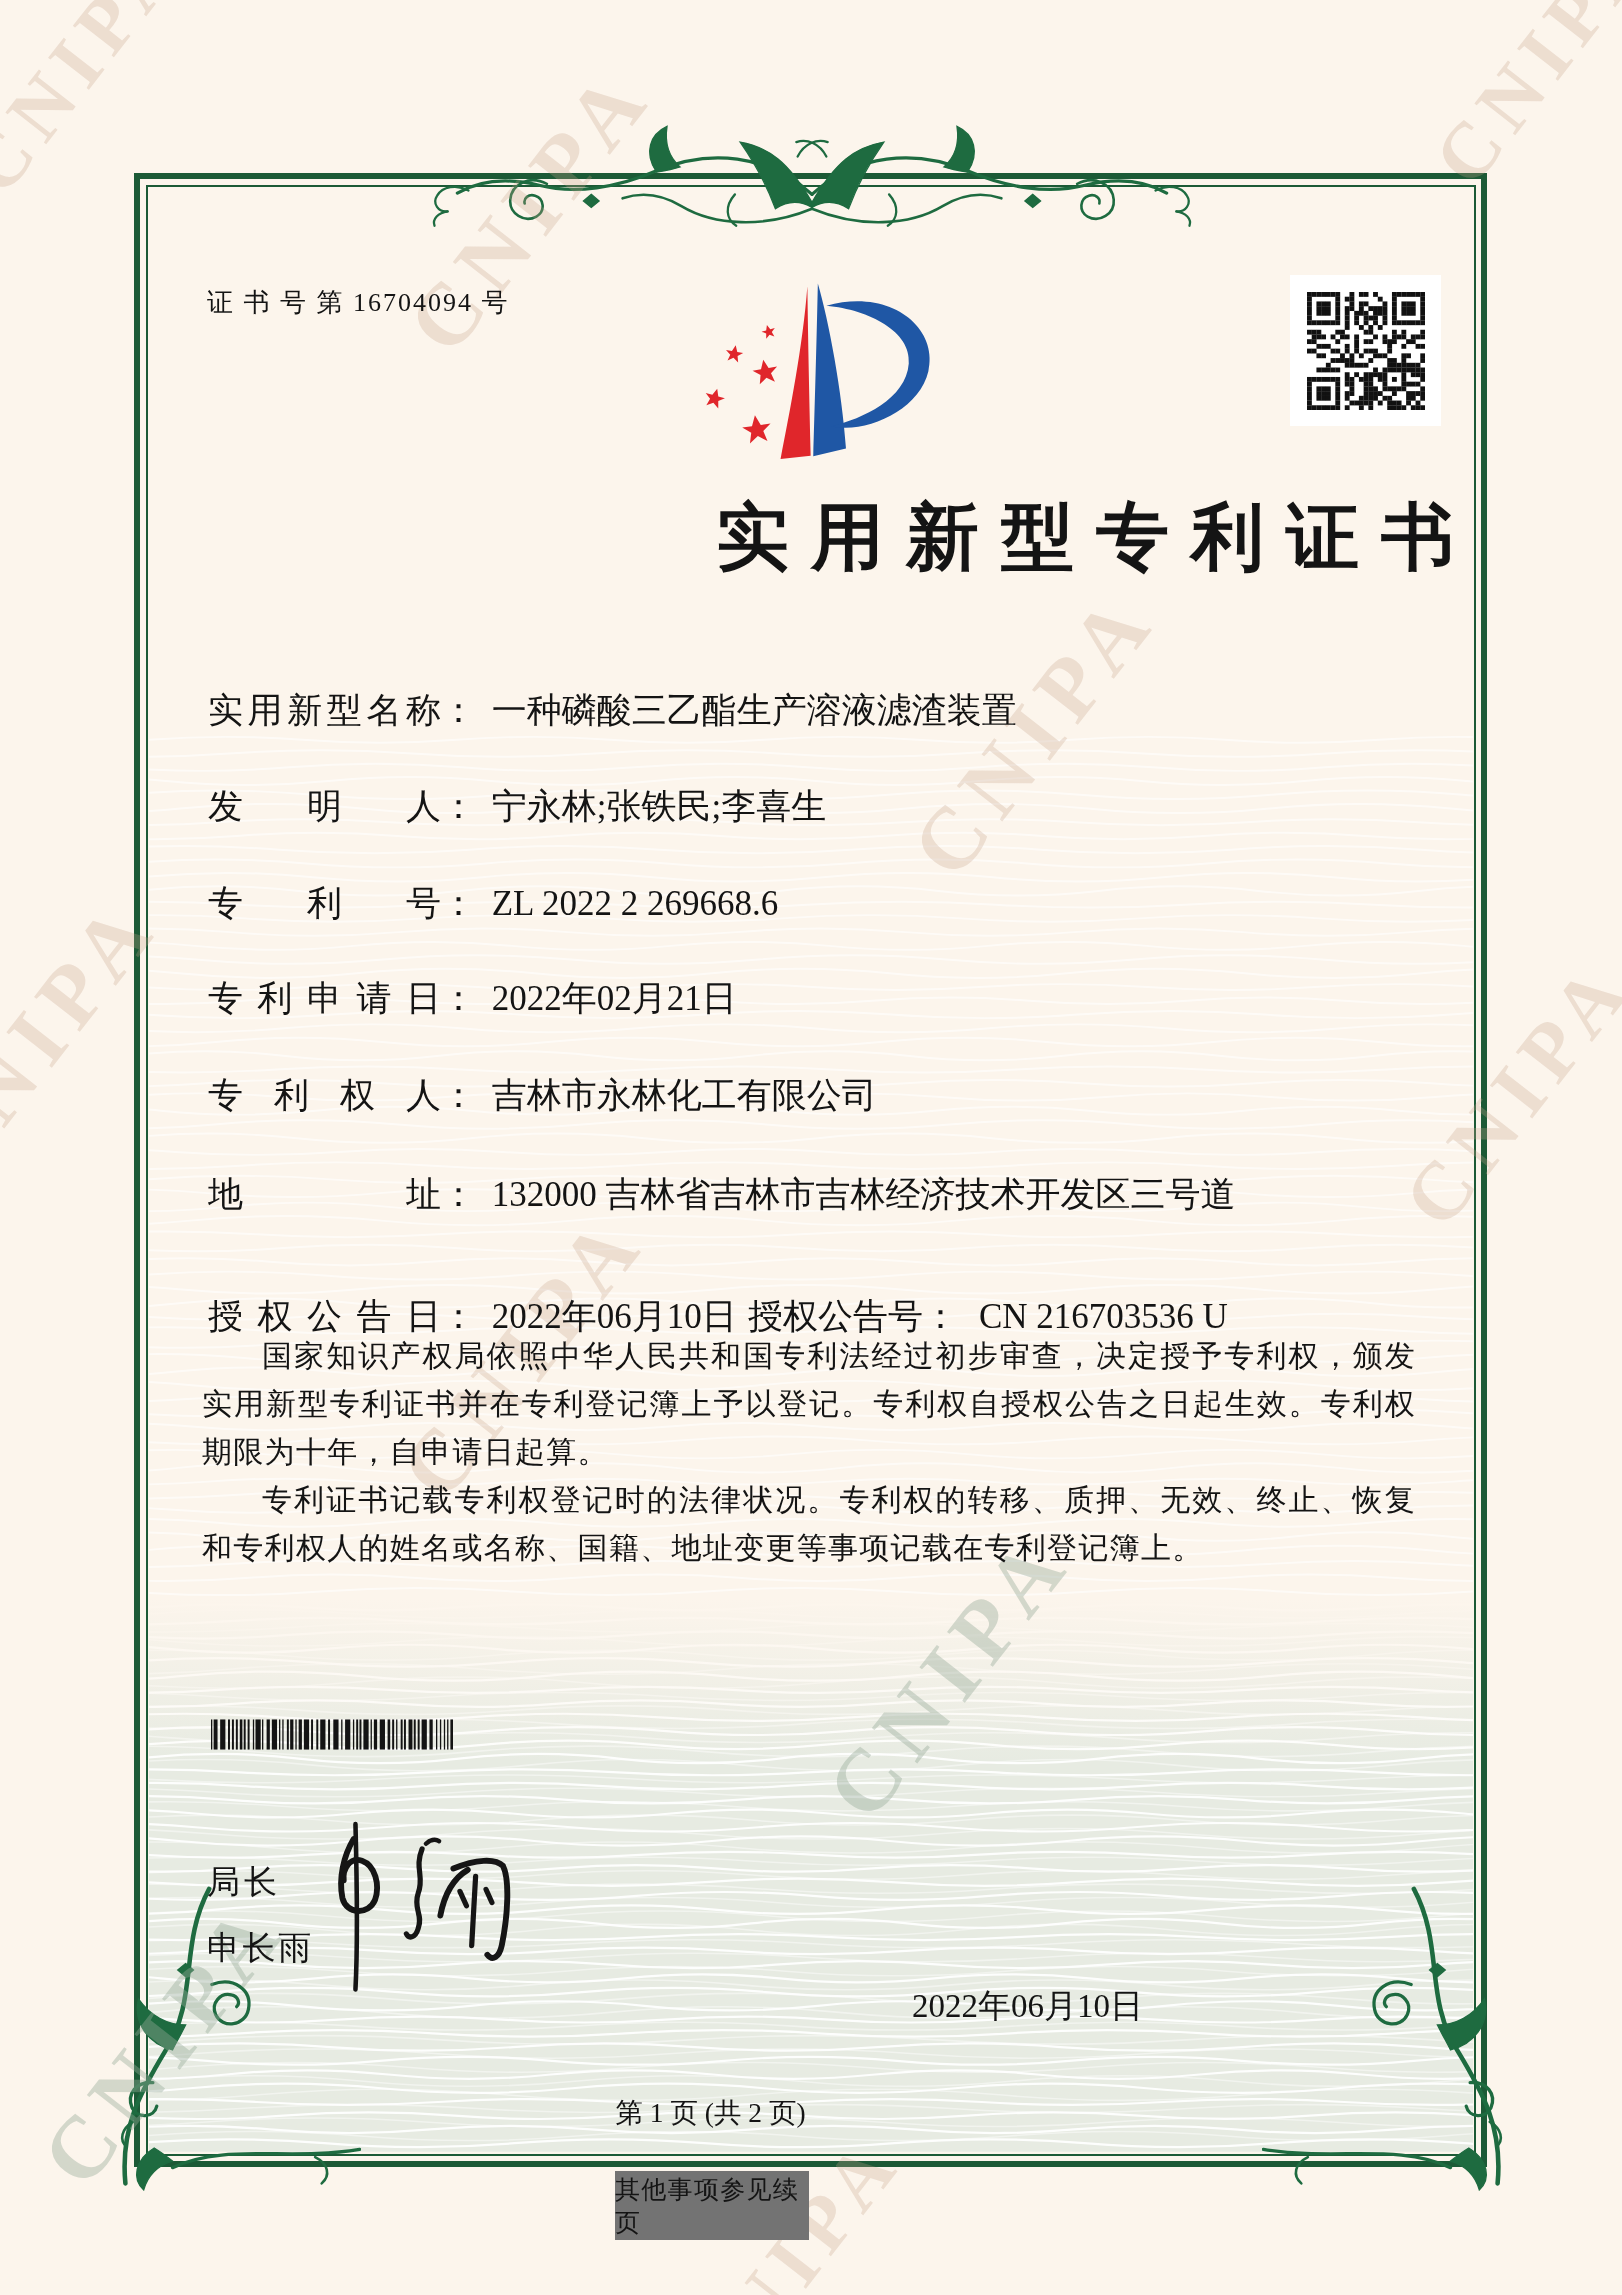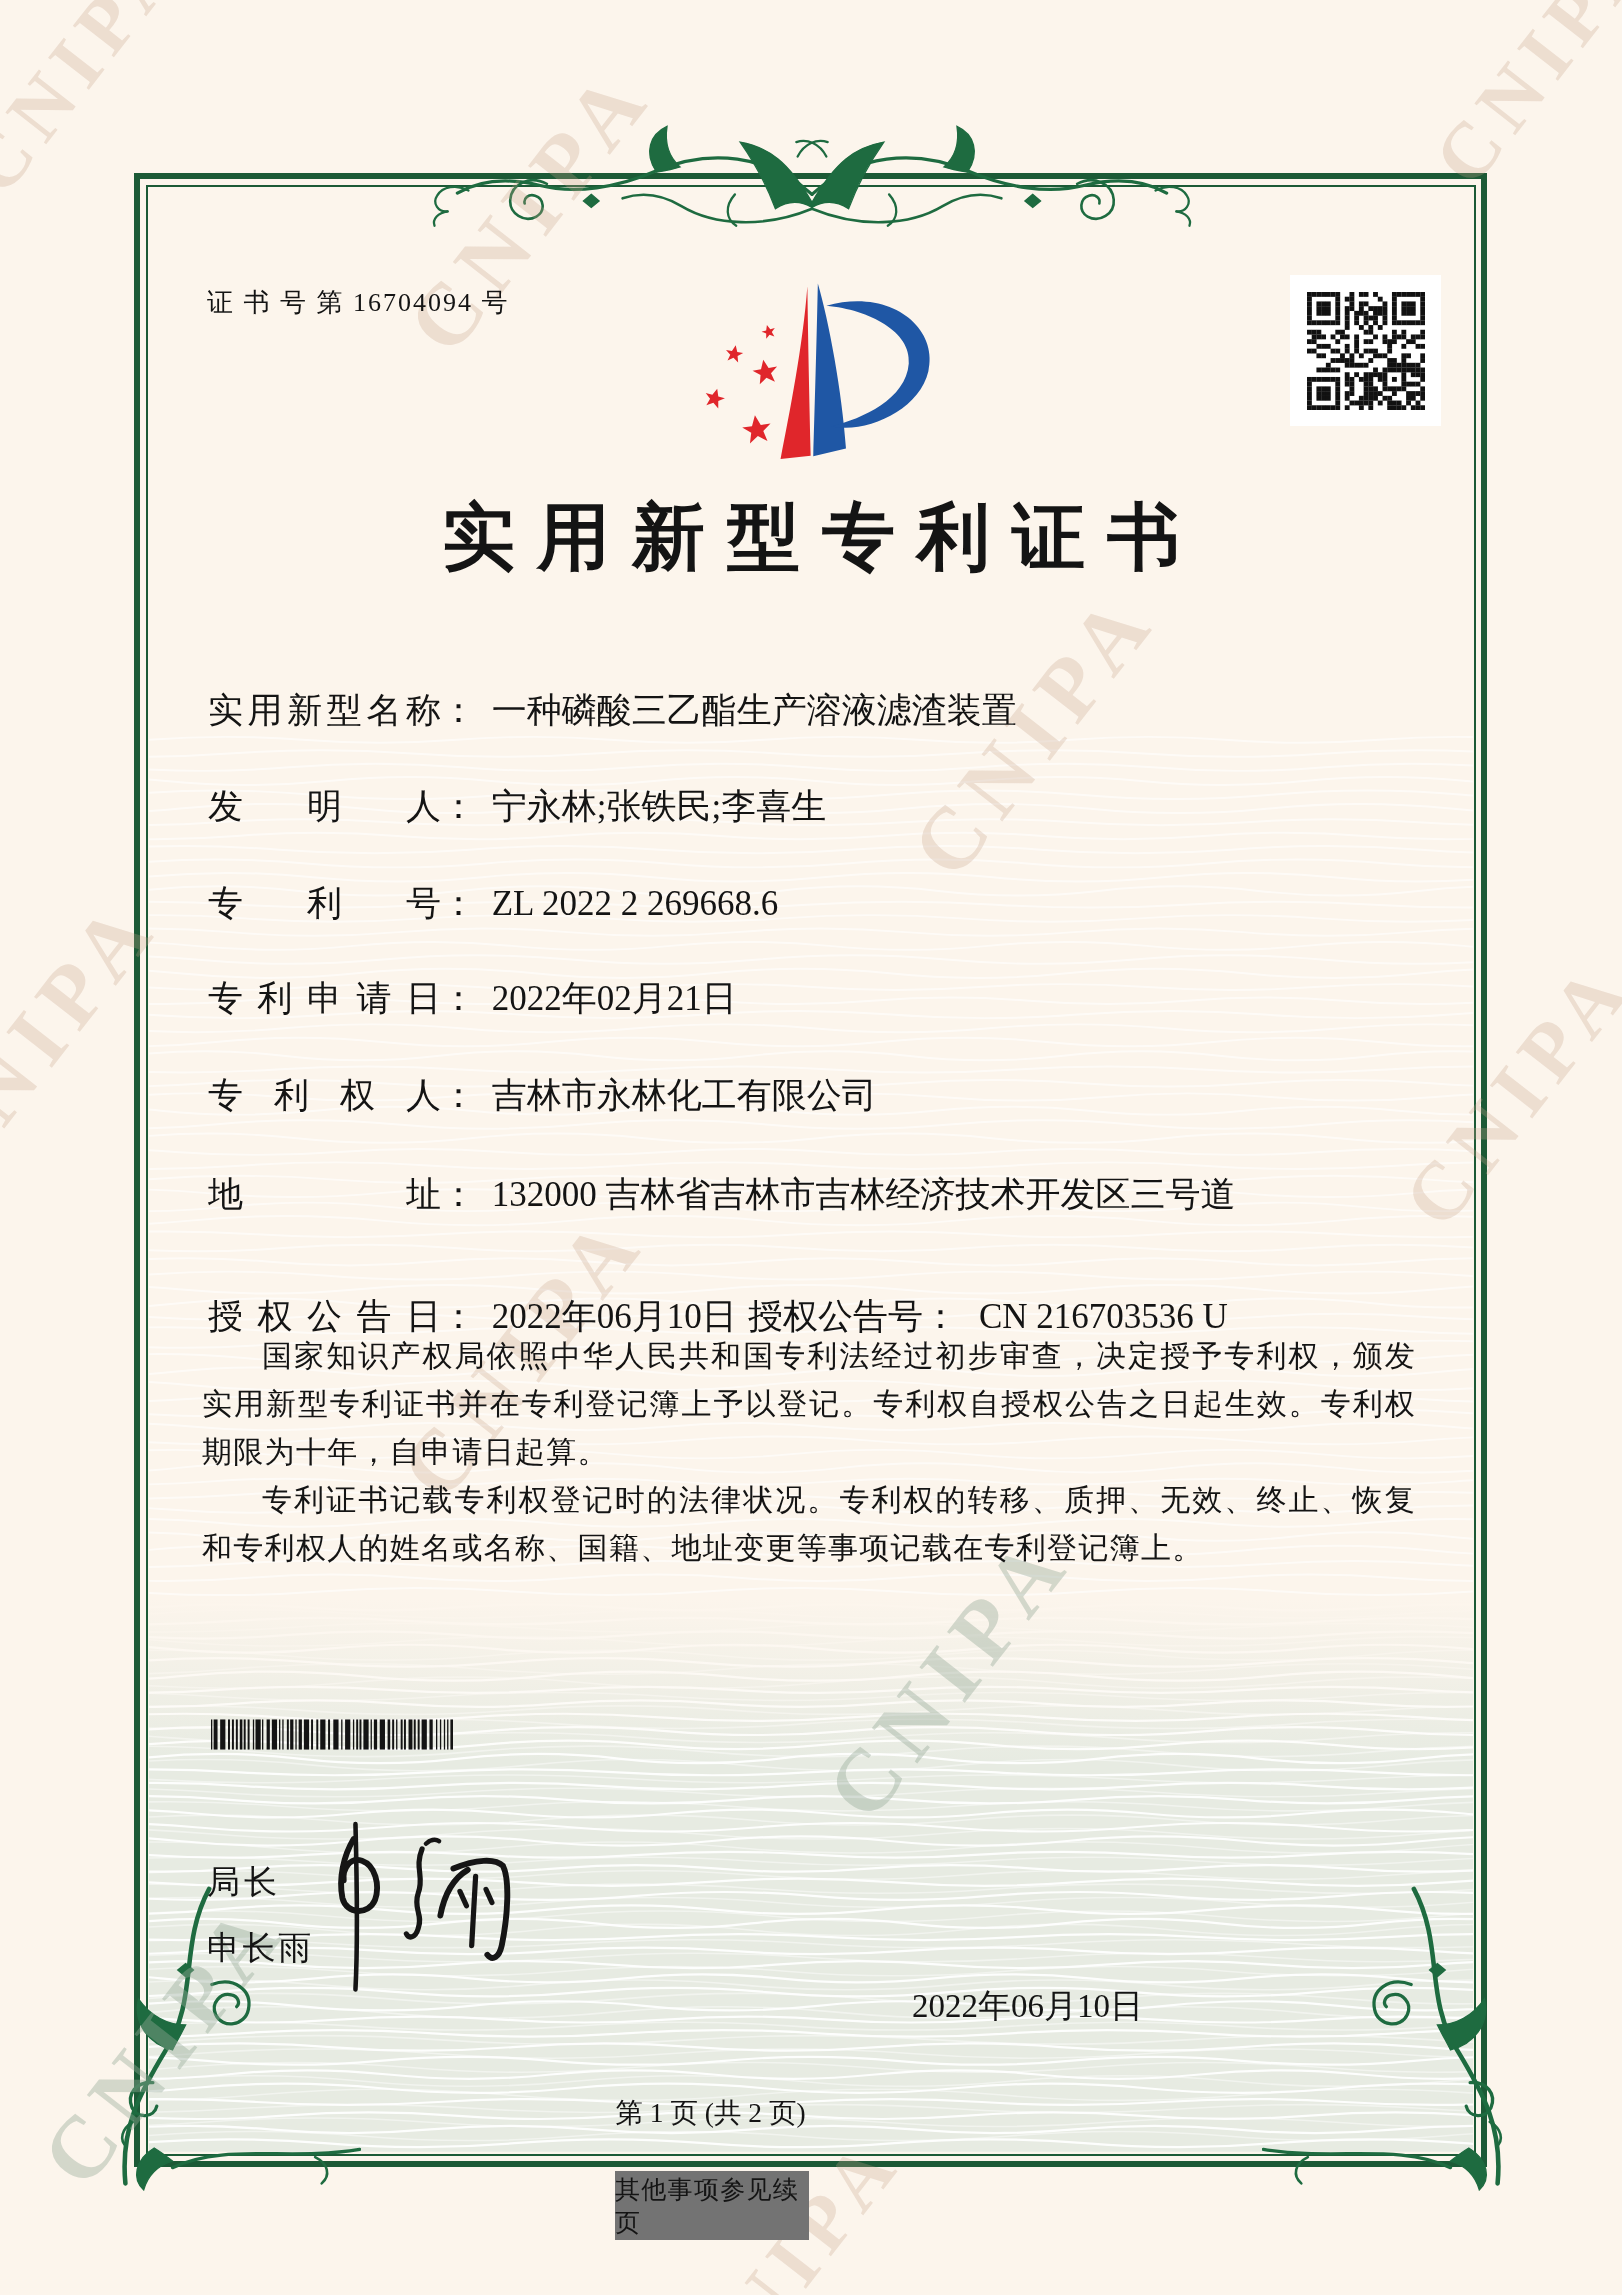--- a/index.html
+++ b/index.html
@@ -13,21 +13,21 @@
   .wm.green{color:rgba(150,170,152,0.40);}
   
   .frame-outer{left:134px;top:173px;width:1353px;height:1994px;border:6.5px solid #1c5a36;box-sizing:border-box;z-index:3;}
   .frame-inner{left:146px;top:185px;width:1330px;height:1971px;border:2.6px solid #1c5a36;box-sizing:border-box;z-index:3;}
   #g-fade{left:149px;top:1598px;width:1324px;height:164px;z-index:2;
           background:linear-gradient(180deg,#fcf5ec 0%,rgba(252,245,236,0) 100%);}
   .cert-no{left:207px;top:285px;font-size:26px;letter-spacing:2px;z-index:10;}
   .logo{left:698px;top:281px;width:241px;height:191px;z-index:10;}
   .qr{left:1290px;top:275px;width:151px;height:151px;background:#ffffff;z-index:10;
       display:flex;align-items:center;justify-content:center;}
-  .title{left:146px;top:489px;width:1330px;text-align:center;font-size:73px;font-weight:bold;
+  .title{left:146px;top:489px;width:1330px;text-align:right;font-size:73px;font-weight:bold;
          letter-spacing:22px;text-indent:22px;z-index:10;}
   .frow{position:absolute;left:208px;font-size:35px;z-index:10;white-space:nowrap;}
   .jl{display:inline-block;width:233px;text-align:justify;text-align-last:justify;vertical-align:top;}
   .nat{display:inline-block;vertical-align:top;}
   .fval{margin-left:15.7px;}
   .grant2{position:absolute;left:540px;top:0;}
   .paras{left:202px;top:1332px;width:1214px;font-size:30px;line-height:48px;text-align:justify;
          letter-spacing:1.3px;z-index:10;}
   .paras p{margin:0;text-indent:2em;}
   .barcode{left:211px;top:1718px;width:242px;height:33px;z-index:10;}

